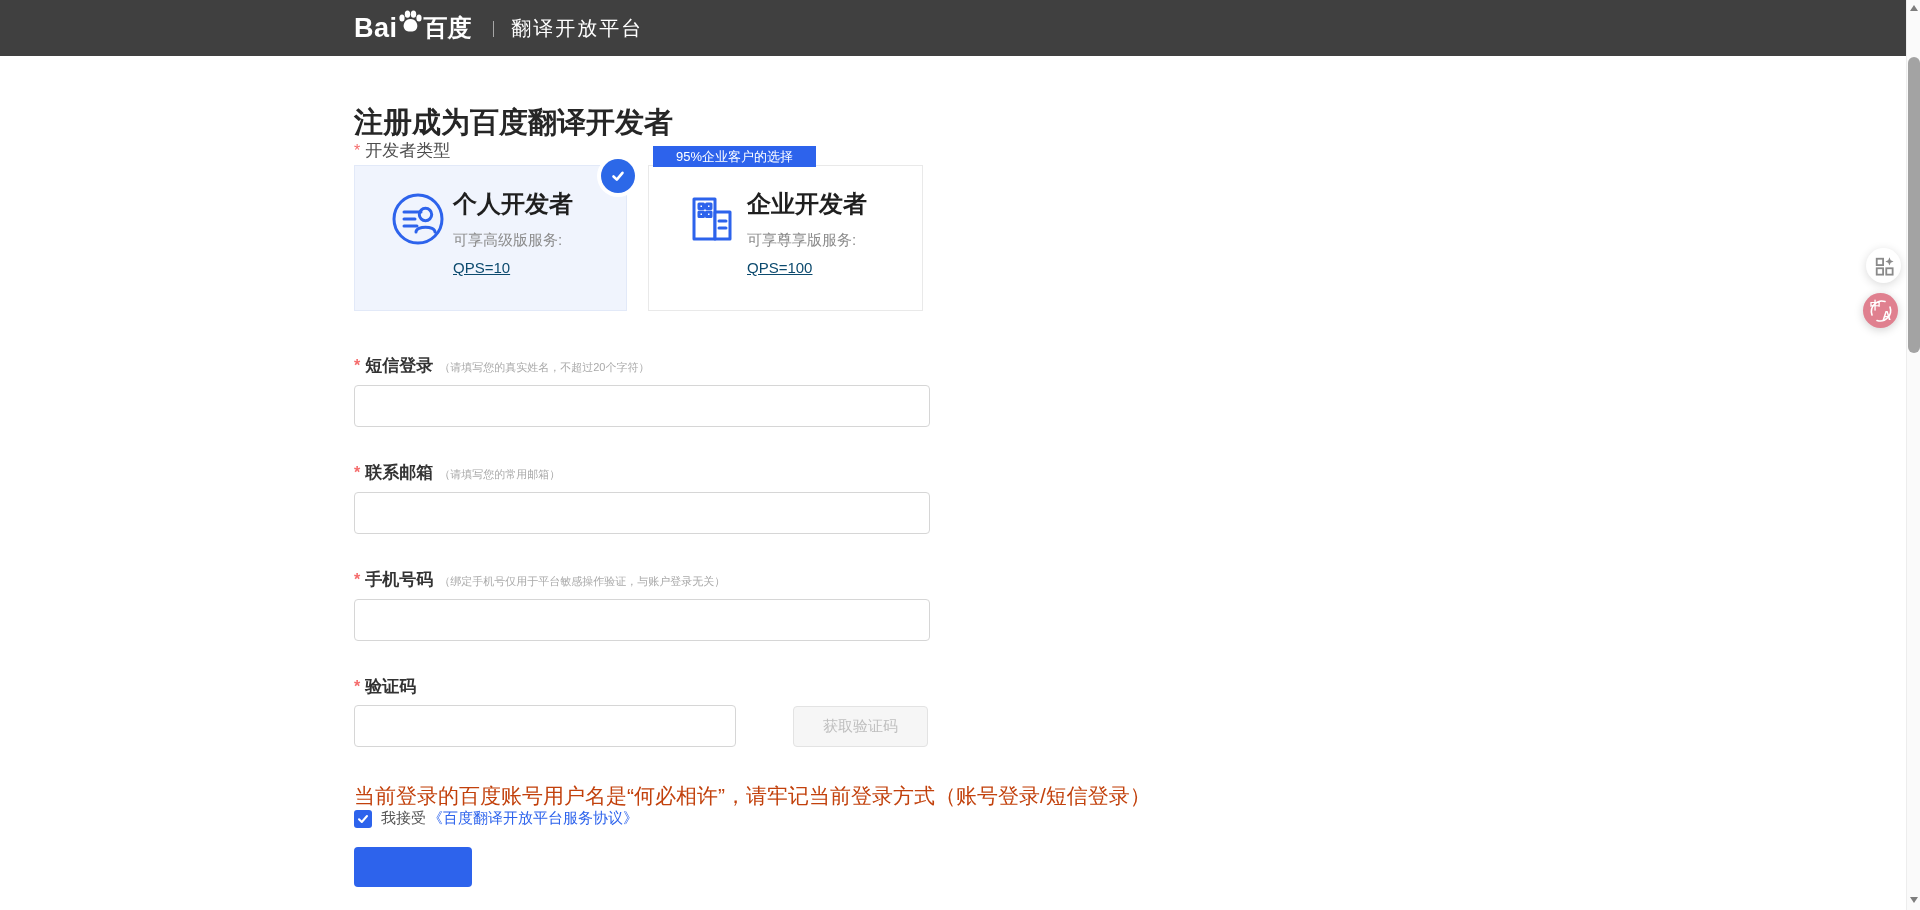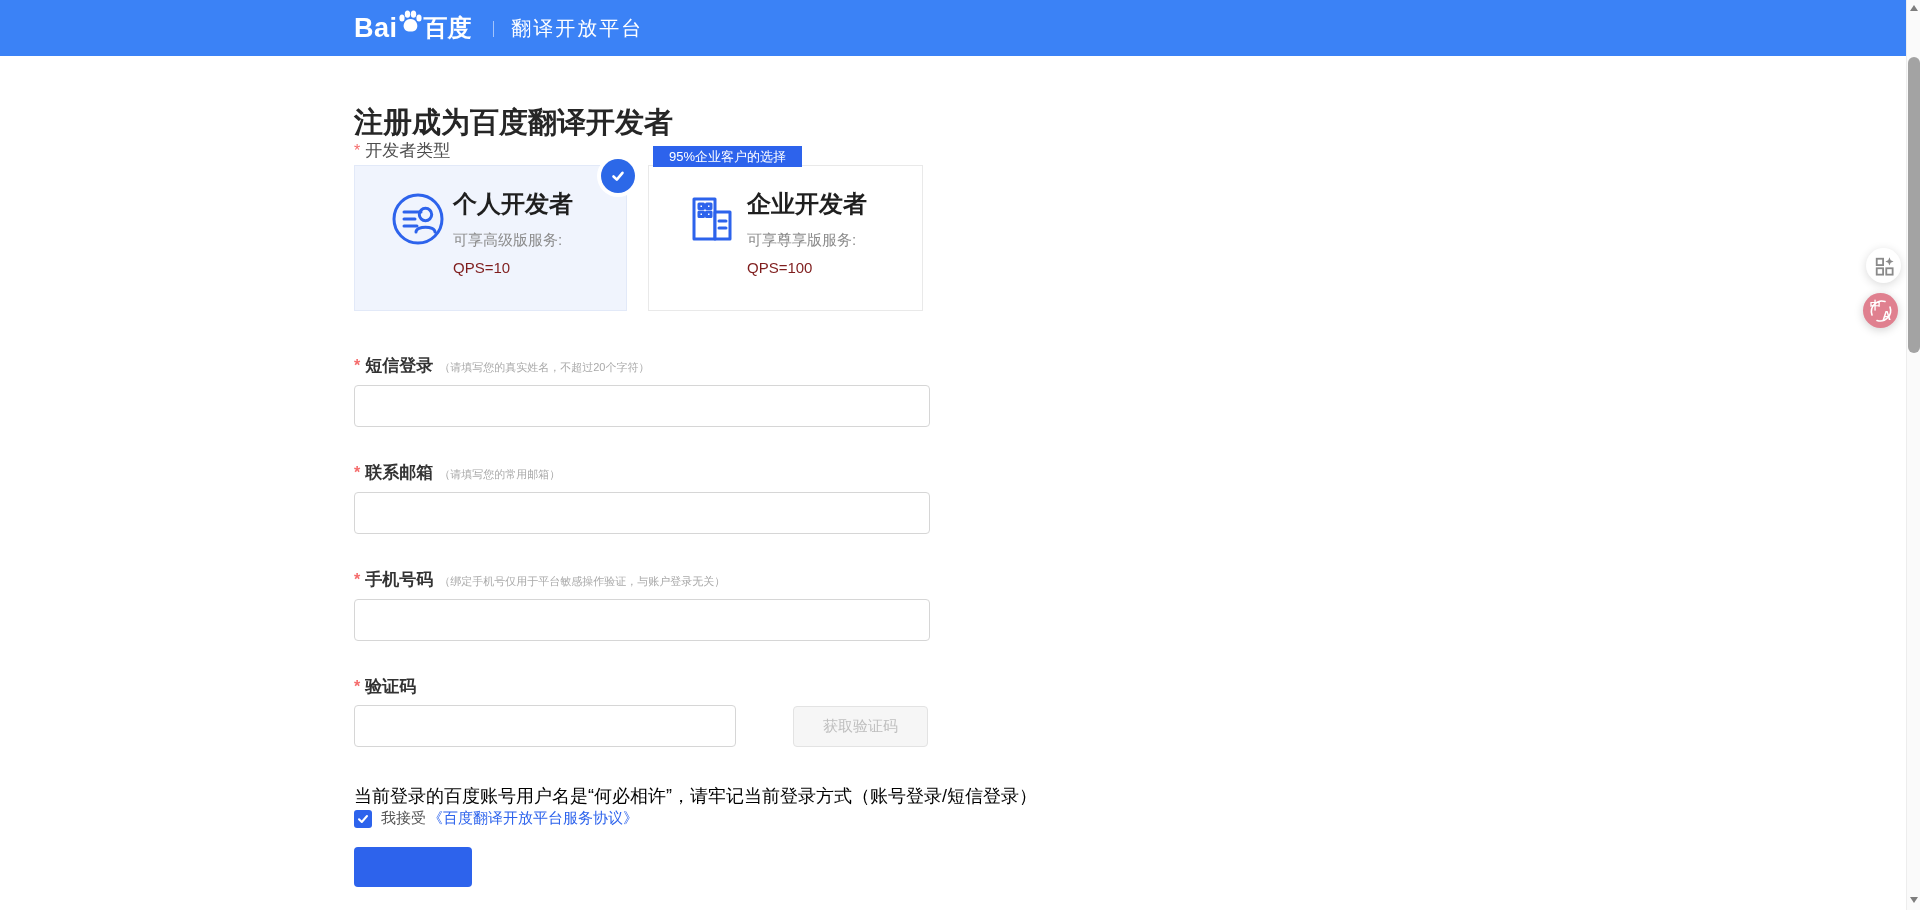--- a/index.html
+++ b/index.html
@@ -1,21 +1,21 @@
 <!DOCTYPE html>
 <html><head>
 <meta charset="utf-8">
 <style>
   * { margin:0; padding:0; box-sizing:border-box; }
   html,body { width:1920px; height:910px; }
   body { font-family:"Liberation Sans","DejaVu Sans",sans-serif; background:#fff; }
   #app { position:relative; width:1920px; height:910px; overflow:hidden; background:#fff; }
 
   
-  .top-header { height:56px; background:#3b82f6; display:flex; align-items:center; padding-left:354px; }
+  .top-header { height:56px; background:#404040; display:flex; align-items:center; padding-left:354px; }
   .logo { display:flex; align-items:center; color:#fff; }
   .logo-latin { font-size:27px; font-weight:700; letter-spacing:0.5px; }
   .paw { margin:0 1px 8px -1px; }
   .logo-cn { font-size:24px; font-weight:700; }
   .logo-divider { color:rgba(255,255,255,.55); font-size:16px; margin:0 10px 0 14px; }
   .platform-name { color:#fff; font-size:20px; letter-spacing:2px; }
 
   
   main { padding-left:354px; }
   .page-title { padding-top:48px; font-size:29px; line-height:36px; font-weight:700; color:#262626; }
@@ -25,39 +25,39 @@
 
   .cards { margin-top:3px; display:flex; gap:21px; }
   .card { position:relative; width:273px; height:146px; border:1px solid #e9e9e9; background:#fff;
           display:flex; align-items:flex-start; padding:24px 0 0 36px; cursor:pointer; }
   .card.selected { background:#f0f4fd; border-color:#e2e9f8; }
   .card-enterprise { width:275px; }
   .card-icon { flex:0 0 auto; margin-top:2px; }
   .card-text { margin-left:8px; }
   .card-title { font-size:24px; font-weight:700; color:#1f1f1f; line-height:28px; }
   .card-desc { margin-top:13px; font-size:15px; color:#8c8c8c; }
-  .card-qps { margin-top:9px; font-size:15px; color:#7f1d1d; }
+  .card-qps { margin-top:9px; font-size:15px; color:#0c4a6e;text-decoration:underline; }
 
   .check-badge { position:absolute; top:-7px; right:-9px; width:34px; height:34px; border-radius:50%;
                  background:#2c68e8; box-shadow:0 0 0 4px #fff; display:flex; align-items:center; justify-content:center; }
   .ent-badge { position:absolute; left:4px; top:-20px; height:21px; background:#2d63ec; color:#fff;
-               font-size:13px; line-height:21px; padding:0 16px; white-space:nowrap; }
+               font-size:13px; line-height:21px; padding:0 23px; white-space:nowrap; }
 
   .field-row { margin-top:34px; }
   .field-row.first { margin-top:43px; }
   .field-label { font-size:17px; line-height:24px; color:#333; font-weight:700; margin-bottom:6px; }
   .field-hint { font-weight:400; color:#a9a9a9; font-size:11px; margin-left:6px; }
   .text-input { display:block; width:576px; height:42px; border:1px solid #d6d6d6; border-radius:4px;
                 font-size:16px; padding:0 12px; color:#333; outline:none; background:#fff; }
   .captcha-line { display:flex; align-items:center; }
   .captcha-input { width:382px; }
   .get-code-btn { margin-left:57px; width:135px; height:41px; background:#f6f6f6; border:1px solid #e3e3e3;
                   border-radius:4px; color:#bfbfbf; font-size:15px; cursor:not-allowed; }
 
-  .account-note { margin-top:38px; font-size:18px; line-height:22px; color:#000000; }
+  .account-note { margin-top:38px; font-size:21px; line-height:22px; color:#c2410c; }
   .agree-row { margin-top:2px; display:flex; align-items:center; font-size:15px; color:#555; }
   .checkbox { width:18px; height:18px; border-radius:3px; background:#2d63ec; display:flex;
               align-items:center; justify-content:center; margin-right:9px; cursor:pointer; }
   .agreement-link { color:#2d63ec; text-decoration:none; margin-left:2px; cursor:pointer; }
   .submit-btn { margin-top:19px; width:118px; height:40px; background:#2d63ec; border:none; border-radius:4px; cursor:pointer; }
 
   
   .float-btn { position:absolute; width:35px; height:35px; border-radius:50%;
                display:flex; align-items:center; justify-content:center; cursor:pointer; }
   .float-apps { left:1866px; top:248px; background:#fff; box-shadow:0 2px 10px rgba(0,0,0,.15); }

